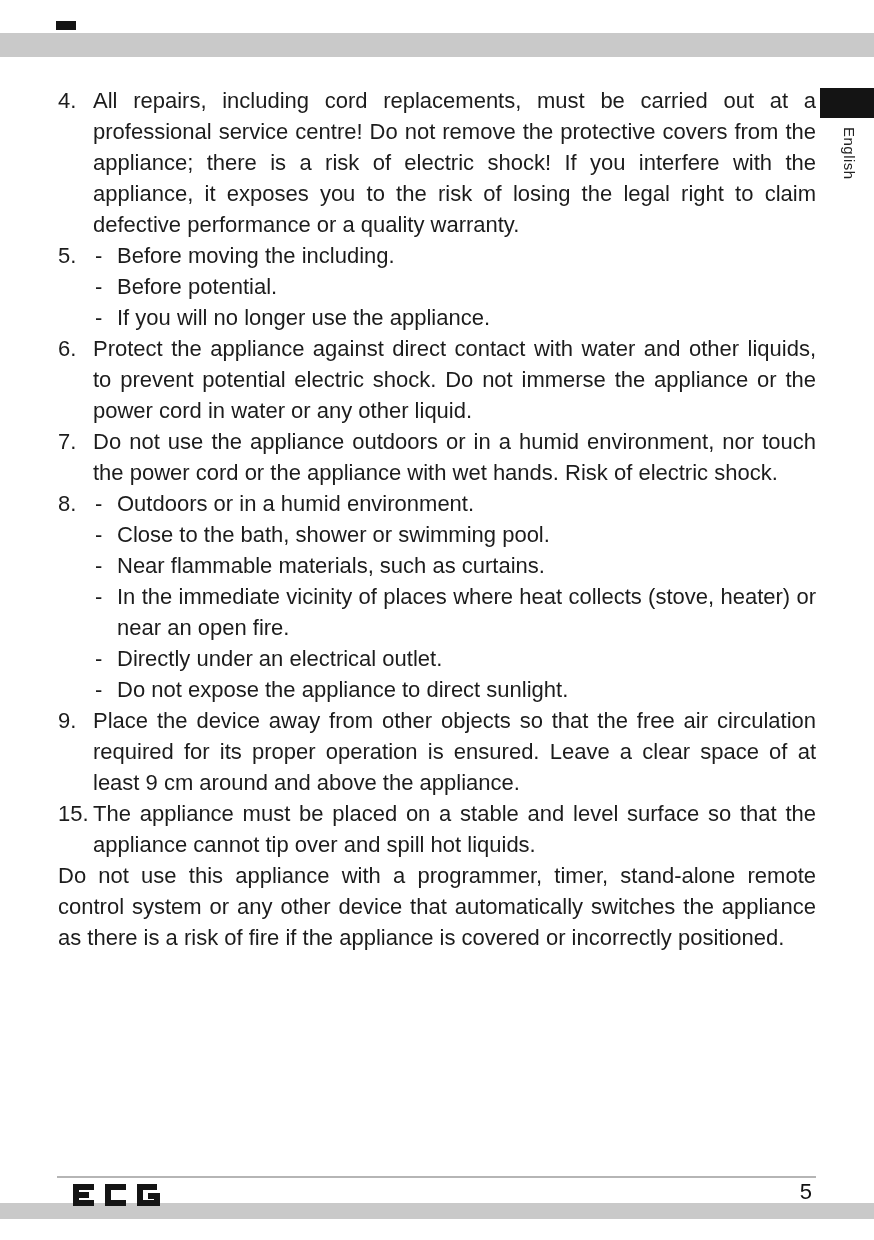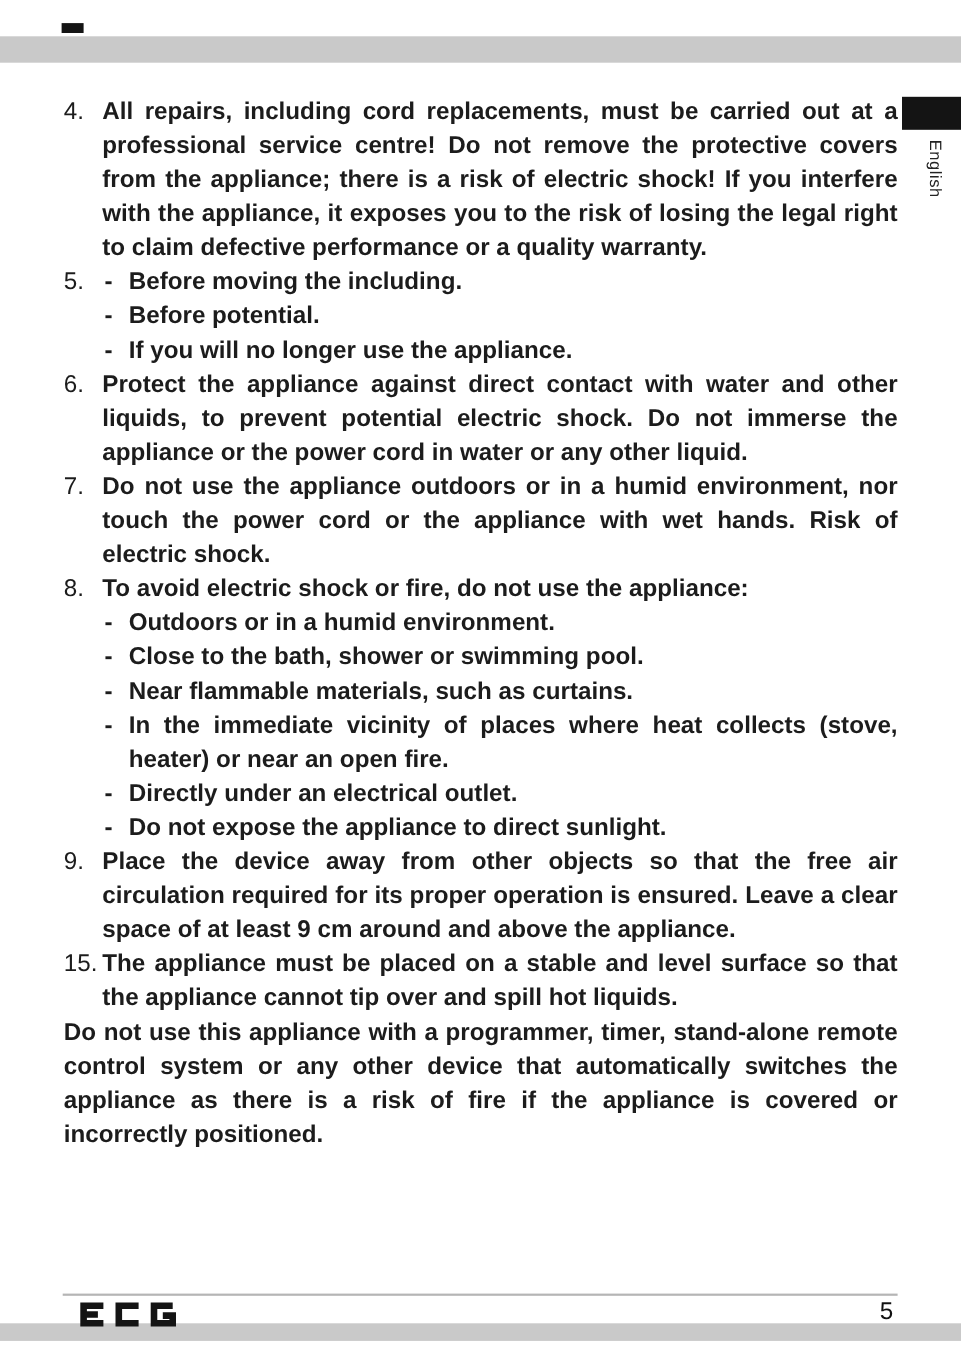--- a/index.html
+++ b/index.html
@@ -13,21 +13,21 @@
   .print-mark { position:absolute; top:21px; left:56px; width:20px; height:9px; background:#141414; }
 
   
   .lang-tab { position:absolute; top:88px; right:0; width:54px; height:30px; background:#141414; }
   .lang-label { position:absolute; top:127px; right:16px; writing-mode:vertical-rl; font-size:15px; color:#222; letter-spacing:0.5px; }
 
   
   .content { position:absolute; left:58px; top:85px; width:758px; font-size:22px; line-height:31px; }
   .item { display:flex; }
   .num { flex:0 0 35px; }
-  .body { flex:1; min-width:0;font-weight:bold; }
+  .body { flex:1; min-width:0; }
   .just { text-align:justify; }
   .dash-row { display:flex; padding-left:2px; }
   .dash { flex:0 0 22px; }
   .dash-text { flex:1; text-align:justify; }
 
   
   .rule { position:absolute; left:57px; top:1176px; width:759px; height:2px; background:#b5b5b5; }
   .logo-wrap { position:absolute; left:70px; top:1183px; z-index:2; }
   .pageno { position:absolute; right:62px; top:1179px; font-size:22px; color:#111; z-index:2; }
 </style>
@@ -79,21 +79,20 @@
     <div class="item">
       <span class="num">7.</span>
       <div class="body">
         <p class="just">Do not use the appliance outdoors or in a humid environment, nor touch the power cord or the appliance with wet hands. Risk of electric shock.</p>
       </div>
     </div>
 
     <div class="item">
       <span class="num">8.</span>
       <div class="body">
-        <p class="just">To avoid electric shock or fire, do not use the appliance:</p>
         <div class="dash-row">
           <span class="dash">-</span>
           <div class="dash-text">Outdoors or in a humid environment.</div>
         </div>
         <div class="dash-row">
           <span class="dash">-</span>
           <div class="dash-text">Close to the bath, shower or swimming pool.</div>
         </div>
         <div class="dash-row">
           <span class="dash">-</span>

